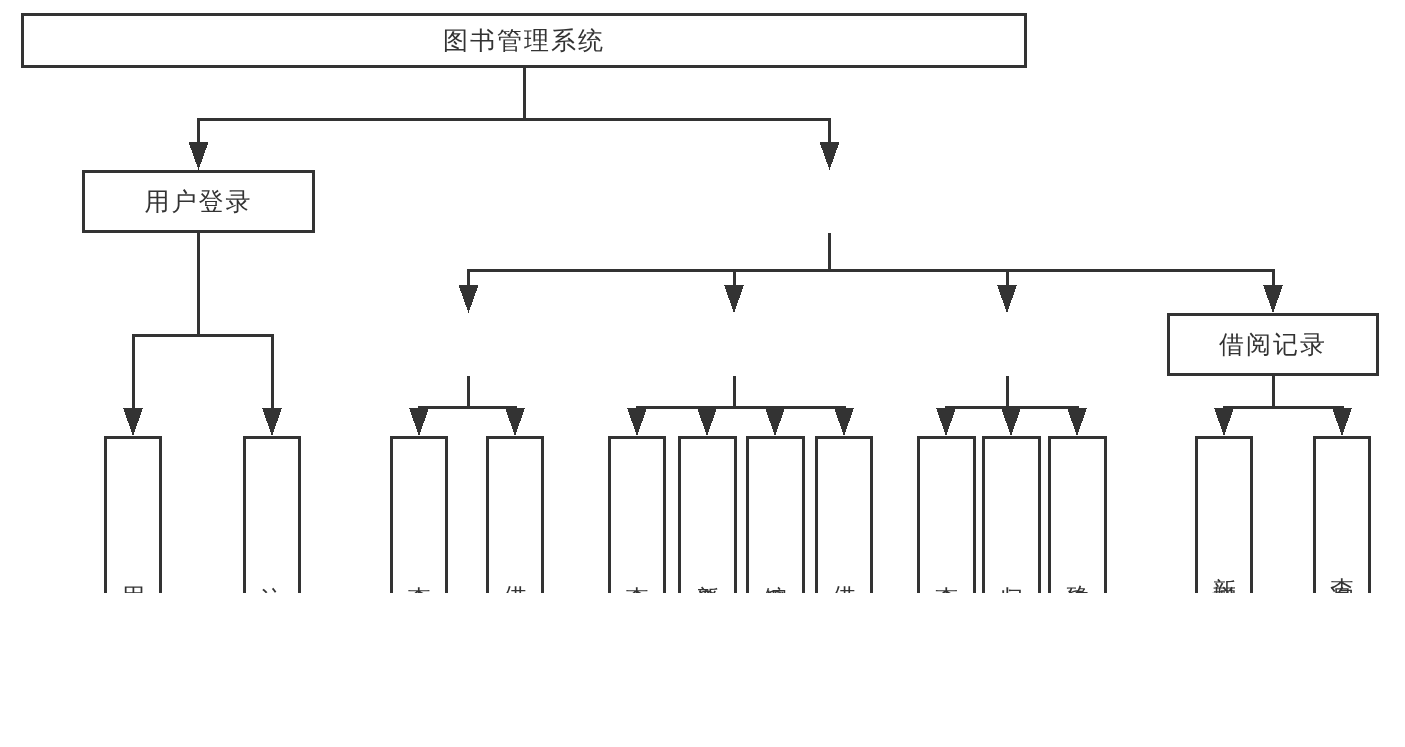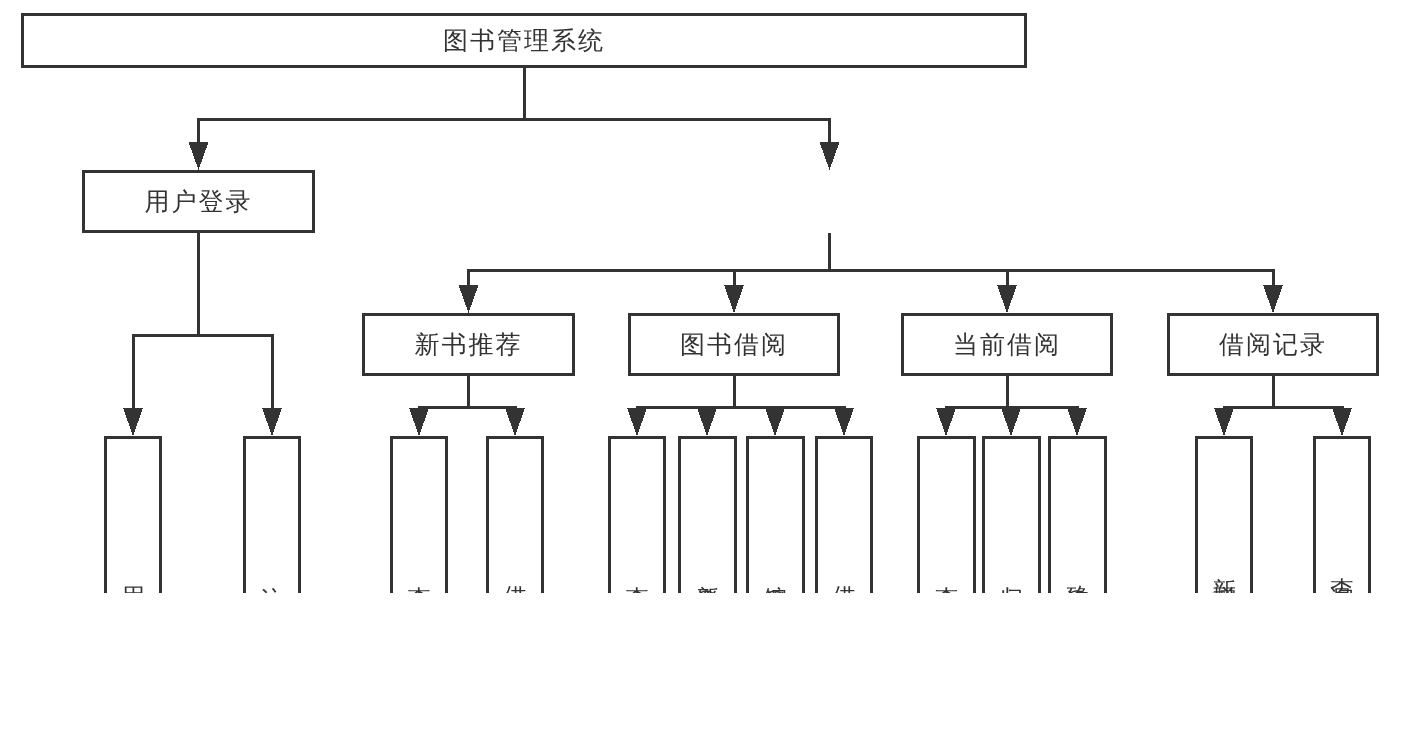--- a/index.html
+++ b/index.html
@@ -117,29 +117,20 @@
   </svg>
 
   <div class="node h" style="left:21px; top:13px; width:1006px; height:55px">
     <span>图书管理系统</span>
   </div>
 
   <div class="node h" style="left:82px; top:170px; width:233px; height:63px">
     <span>用户登录</span>
   </div>
 
-  <div class="node h" style="left:362px; top:313px; width:213px; height:63px">
-    <span>新书推荐</span>
-  </div>
-  <div class="node h" style="left:628px; top:313px; width:212px; height:63px">
-    <span>图书借阅</span>
-  </div>
-  <div class="node h" style="left:901px; top:313px; width:212px; height:63px">
-    <span>当前借阅</span>
-  </div>
   <div class="node h" style="left:1167px; top:313px; width:212px; height:63px">
     <span>借阅记录</span>
   </div>
 
   <div class="node v" style="left:104px; top:436px; width:58px; height:298px">
     <span>用户登录</span>
   </div>
   <div class="node v" style="left:243px; top:436px; width:58px; height:298px">
     <span>注销登录</span>
   </div>

